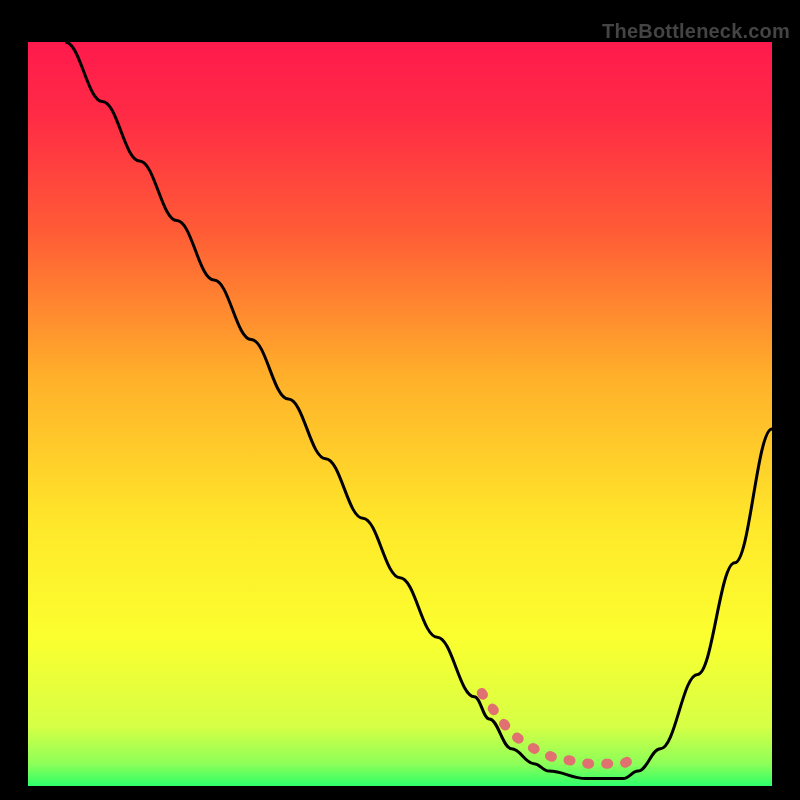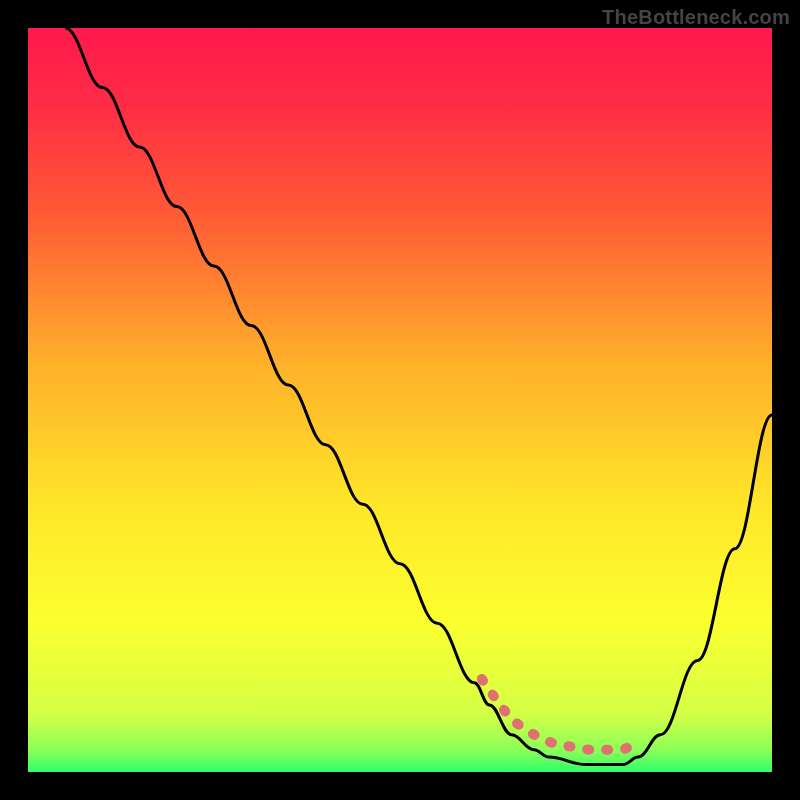--- a/index.html
+++ b/index.html
@@ -6,21 +6,21 @@
     margin: 0;
     padding: 0;
     background: #000;
     width: 800px;
     height: 800px;
     position: relative;
     font-family: Arial, Helvetica, sans-serif;
   }
   .container {
     position: absolute;
-    top: 0;
+    top: 14px;
     left: 0;
     width: 800px;
     height: 592px;
   }
   .watermark {
     position: absolute;
     top: 6px;
     right: 10px;
     color: #444;
     font-size: 20px;

